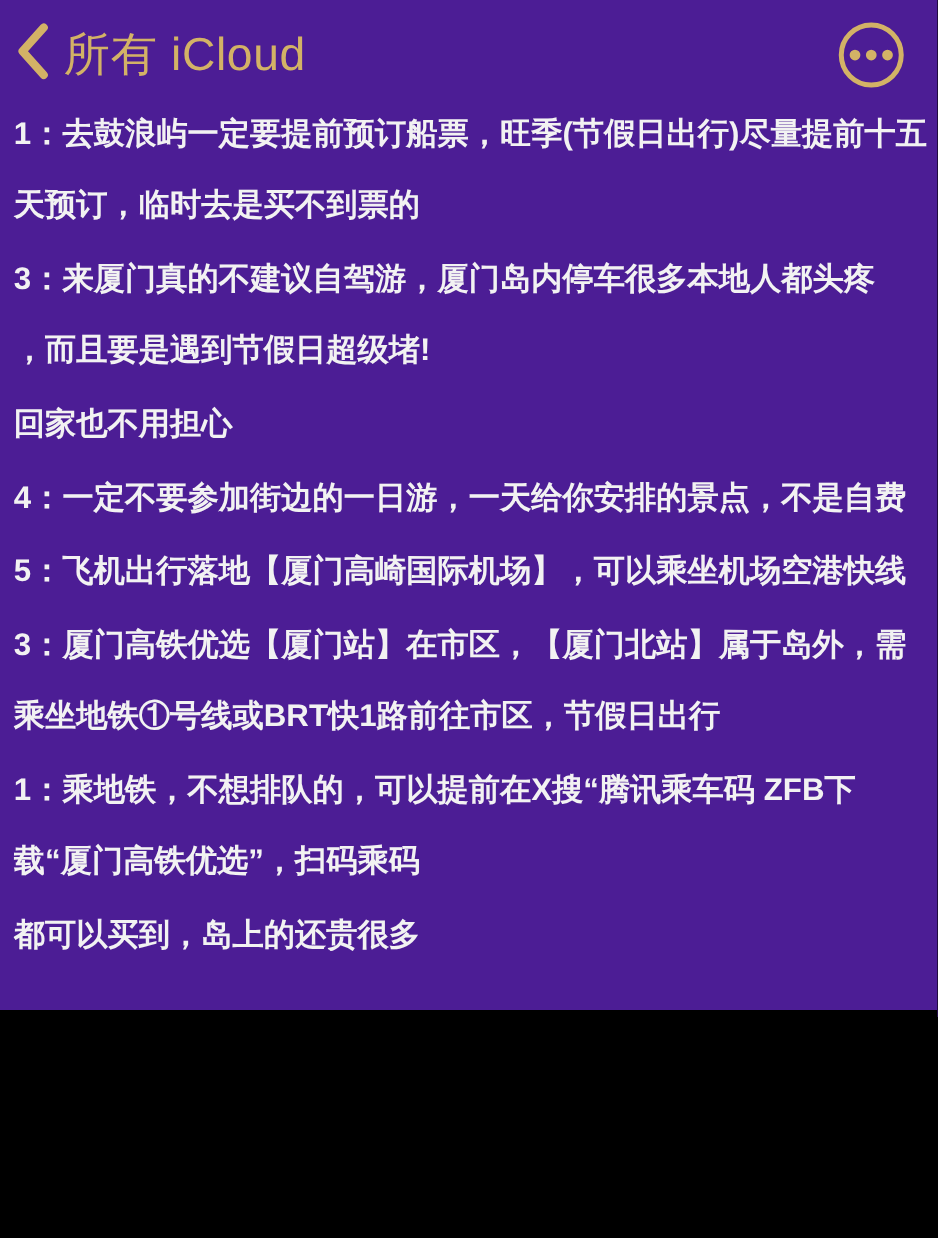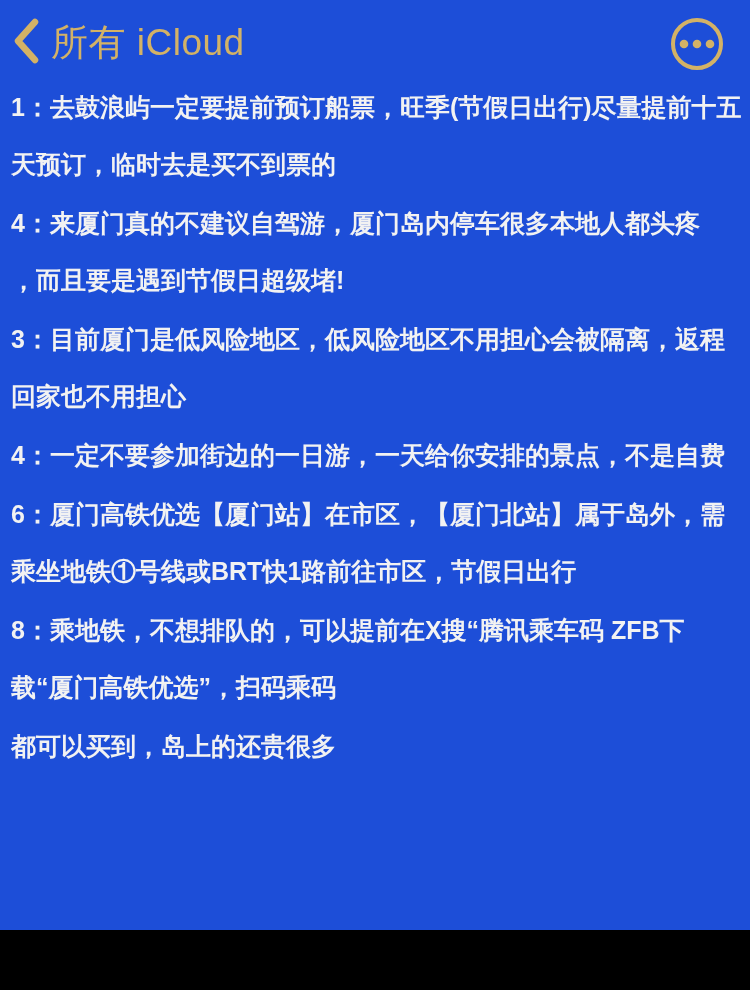--- a/index.html
+++ b/index.html
@@ -3,22 +3,22 @@
 <meta charset="utf-8">
 <style>
   html, body {
     margin: 0;
     padding: 0;
     background: #000000;
   }
   .screen {
     position: relative;
     width: 750px;
-    height: 930px;
-    background: #1d4ed8;
+    height: 808px;
+    background: #4c1d95;
     overflow: hidden;
     font-family: "Liberation Sans", sans-serif;
   }
   
   .navbar {
     position: relative;
     height: 72px;
     color: #D3B266;
   }
   .back-button {
@@ -94,43 +94,43 @@
   </header>
 
   <main class="note-body">
 
     <p class="note-item">
       <span class="note-line" style="display:block">1：去鼓浪屿一定要提前预订船票，旺季(节假日出行)尽量提前十五</span>
       <span class="note-line" style="display:block">天预订，临时去是买不到票的</span>
     </p>
 
     <p class="note-item">
-      <span class="note-line" style="display:block">4：来厦门真的不建议自驾游，厦门岛内停车很多本地人都头疼</span>
+      <span class="note-line" style="display:block">3：来厦门真的不建议自驾游，厦门岛内停车很多本地人都头疼</span>
       <span class="note-line" style="display:block">，而且要是遇到节假日超级堵!</span>
     </p>
 
     <p class="note-item">
-      <span class="note-line" style="display:block">3：目前厦门是低风险地区，低风险地区不用担心会被隔离，返程</span>
       <span class="note-line" style="display:block">回家也不用担心</span>
     </p>
 
     <p class="note-item">
       <span class="note-line" style="display:block">4：一定不要参加街边的一日游，一天给你安排的景点，不是自费</span>
     </p>
 
     <p class="note-item">
+      <span class="note-line" style="display:block">5：飞机出行落地【厦门高崎国际机场】，可以乘坐机场空港快线</span>
     </p>
 
     <p class="note-item">
-      <span class="note-line" style="display:block">6：厦门高铁优选【厦门站】在市区，【厦门北站】属于岛外，需</span>
+      <span class="note-line" style="display:block">3：厦门高铁优选【厦门站】在市区，【厦门北站】属于岛外，需</span>
       <span class="note-line" style="display:block">乘坐地铁①号线或BRT快1路前往市区，节假日出行</span>
     </p>
 
     <p class="note-item">
-      <span class="note-line" style="display:block">8：乘地铁，不想排队的，可以提前在X搜“腾讯乘车码 ZFB下</span>
+      <span class="note-line" style="display:block">1：乘地铁，不想排队的，可以提前在X搜“腾讯乘车码 ZFB下</span>
       <span class="note-line" style="display:block">载“厦门高铁优选”，扫码乘码</span>
     </p>
 
     <p class="note-item">
       <span class="note-line" style="display:block">都可以买到，岛上的还贵很多</span>
     </p>
 
   </main>
 </div>
 

